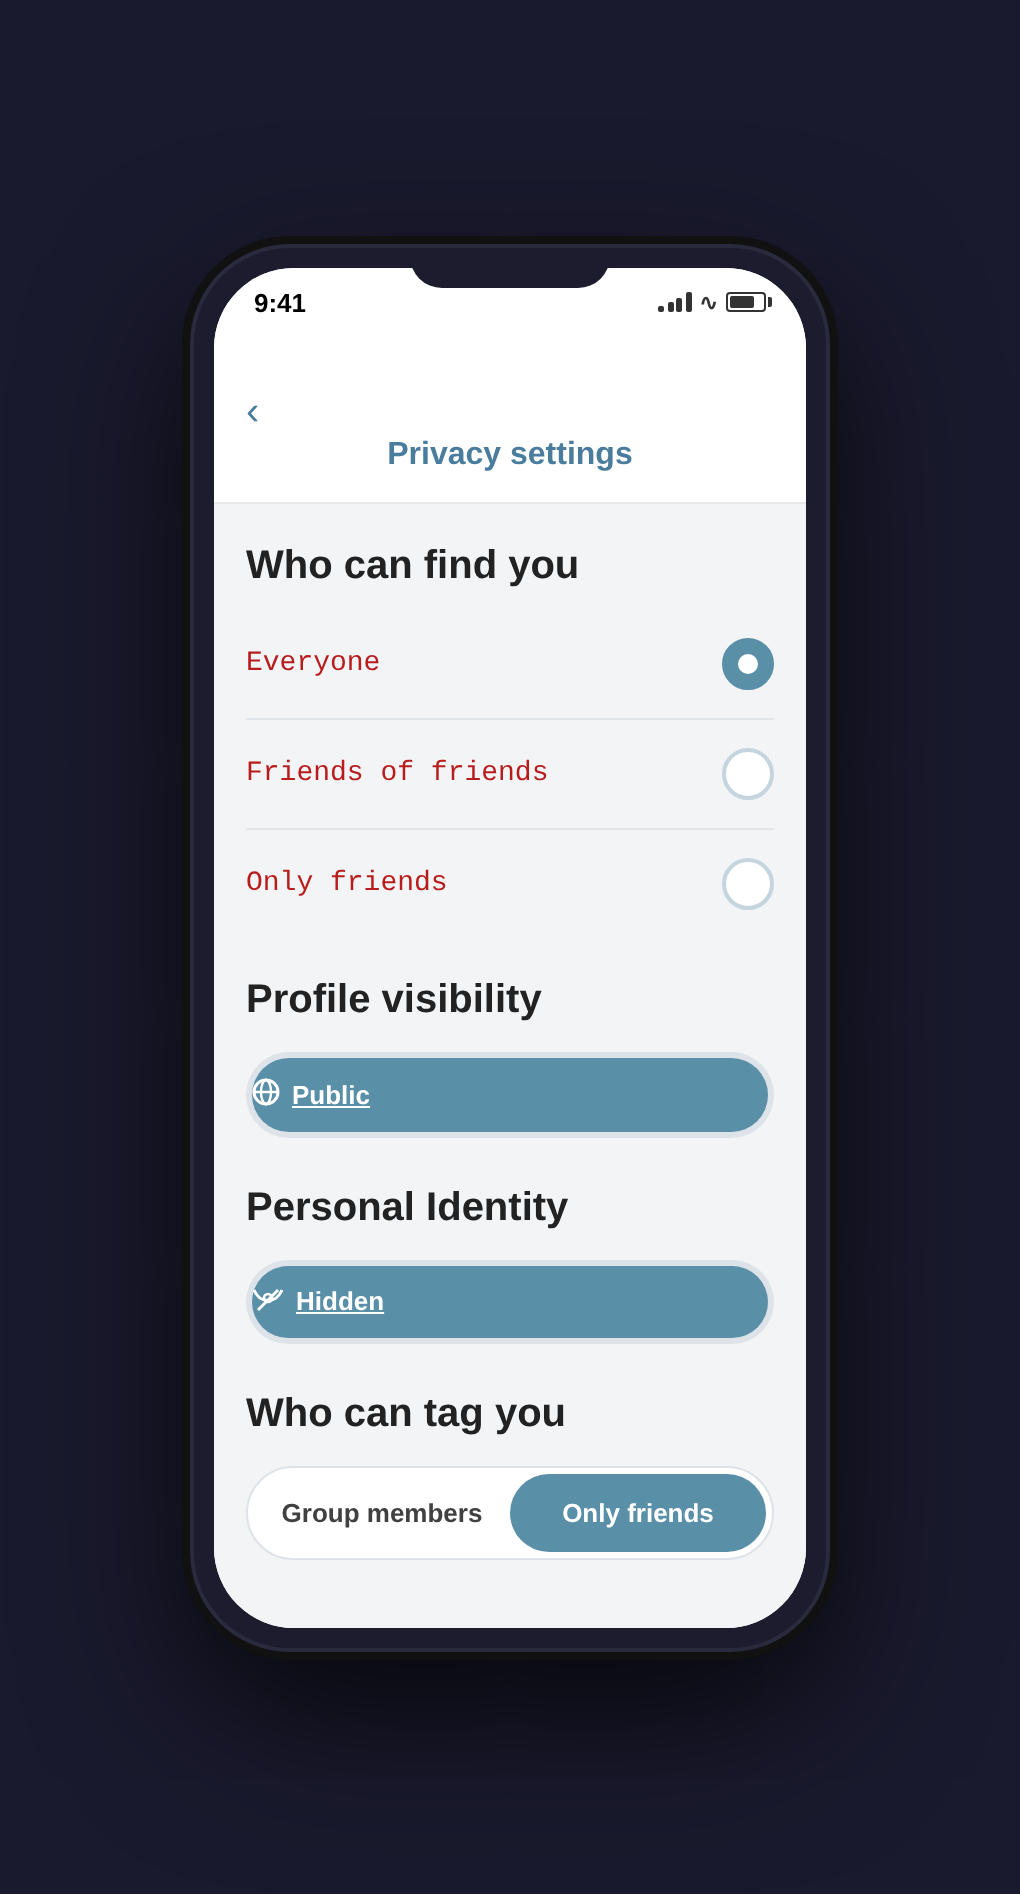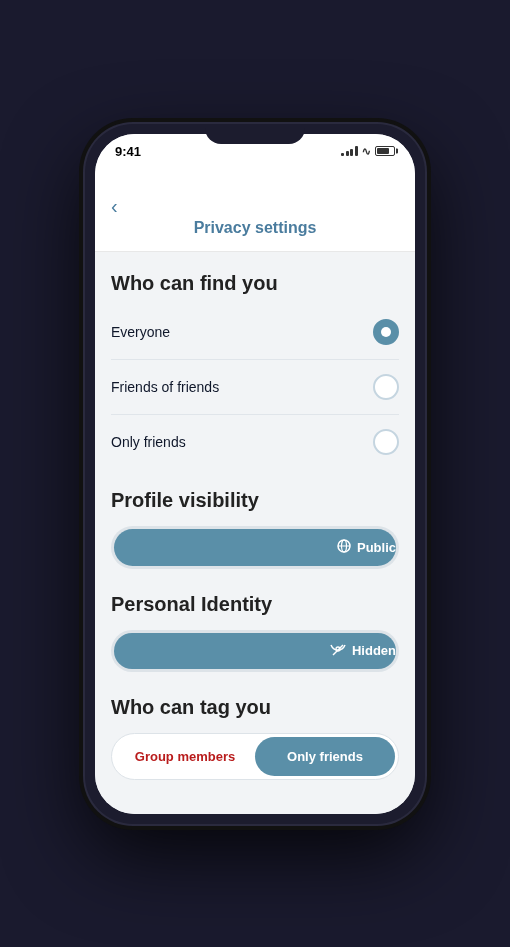--- a/index.html
+++ b/index.html
@@ -7,21 +7,21 @@
     body {
       background: #1a1a2e;
       display: flex;
       justify-content: center;
       align-items: center;
       min-height: 100vh;
       font-family: -apple-system, BlinkMacSystemFont, 'Segoe UI', Helvetica, Arial, sans-serif;
     }
 
     .phone-shell {
-      width: 340px;
+      width: 316px;
       height: 700px;
       background: #1c1c2e;
       border-radius: 48px;
       padding: 10px;
       box-shadow:
         0 0 0 2px #2a2a3e,
         0 0 0 6px #111,
         0 30px 80px rgba(0,0,0,0.8);
       position: relative;
     }
@@ -173,21 +173,22 @@
     .radio-option {
       display: flex;
       align-items: center;
       justify-content: space-between;
       padding: 10px 0;
       cursor: pointer;
     }
 
     .radio-label {
       font-size: 14px;
-      color: #0f172a;
+      color: #b91c1c;
+      font-family: Liberation Mono, monospace;
     }
 
     .radio-circle {
       width: 26px;
       height: 26px;
       border-radius: 50%;
       border: 2px solid #c5d5e0;
       display: flex;
       align-items: center;
       justify-content: center;
@@ -215,26 +216,27 @@
       padding: 3px;
       overflow: hidden;
     }
 
     .segment-btn {
       flex: 1;
       padding: 10px 0;
       border-radius: 26px;
       display: flex;
       align-items: center;
-      justify-content: flex-end;
+      justify-content: flex-start;
       gap: 6px;
       font-size: 13px;
       font-weight: 600;
       cursor: pointer;
       transition: all 0.2s;
+      text-decoration: underline;
     }
 
     .segment-btn.active {
       background: #5a8fa8;
       color: white;
     }
 
     .segment-btn.inactive {
       background: transparent;
       color: #888;
@@ -266,21 +268,21 @@
       cursor: pointer;
     }
 
     .tag-btn.active {
       background: #5a8fa8;
       color: white;
     }
 
     .tag-btn.inactive {
       background: transparent;
-      color: #b91c1c;
+      color: #404040;
     }
 
     .divider {
       height: 1px;
       background: #e0e5ea;
       margin: 4px 0;
     }
   </style>
 </head>
 <body>

